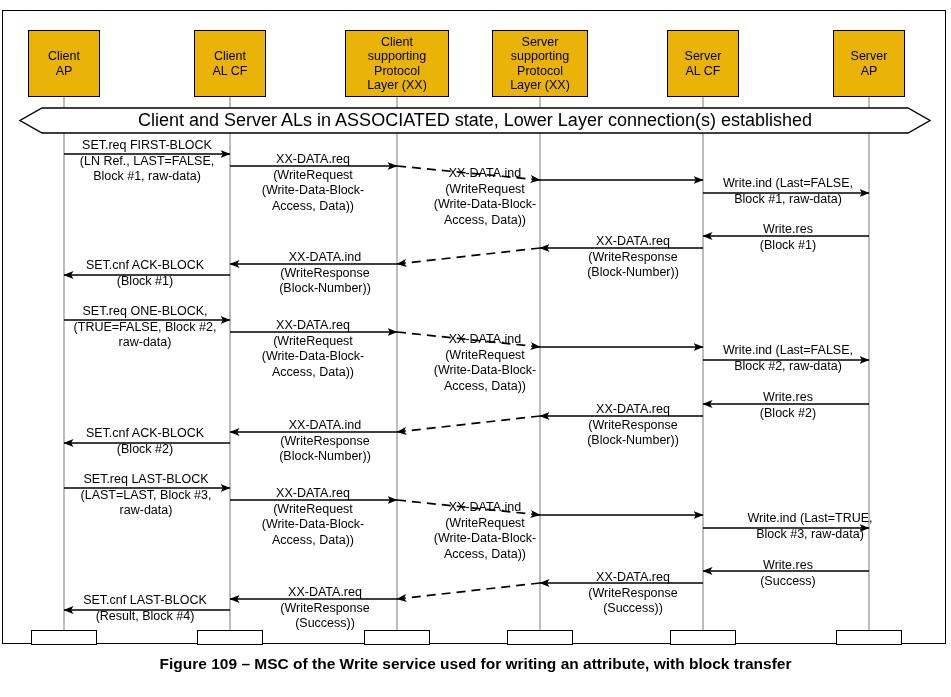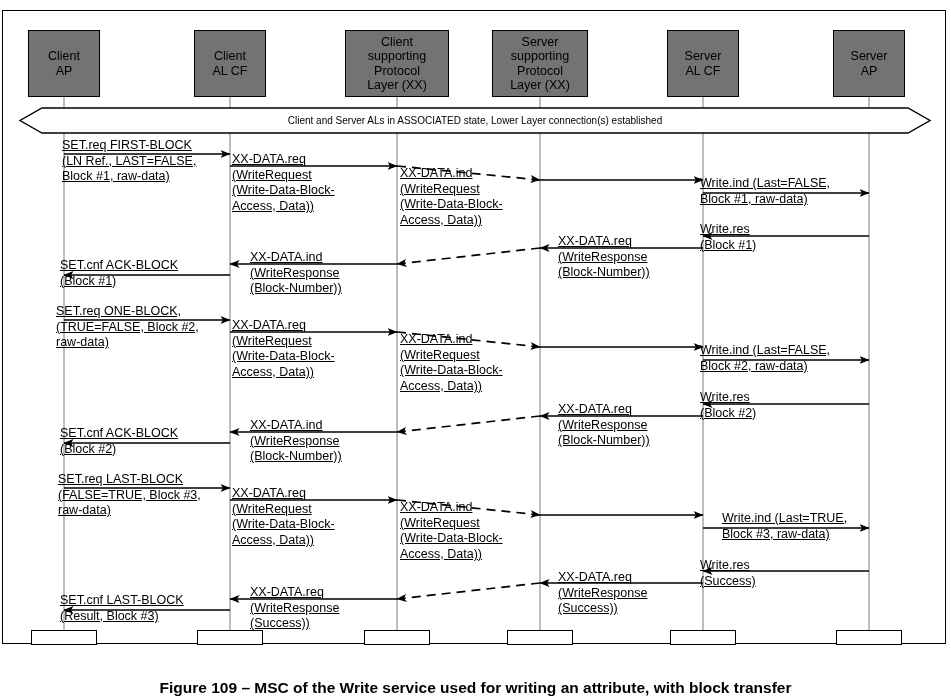--- a/index.html
+++ b/index.html
@@ -7,41 +7,39 @@
     width:951px;height:697px;position:relative;overflow:hidden;
     font-family:"Liberation Sans","DejaVu Sans",sans-serif;
     color:#000;
   }
   #frame{
     position:absolute;left:2px;top:10px;width:944px;height:634px;
     border:1px solid #000;box-sizing:border-box;background:#fff;
   }
   #svgroot{position:absolute;left:0;top:0;width:951px;height:697px;}
   .lifebox{
-    position:absolute;border:1px solid #000;background:#737373;box-sizing:border-box;
+    position:absolute;border:1px solid #000;background:#eab308;box-sizing:border-box;
     display:flex;align-items:center;justify-content:center;text-align:center;
     font-size:12.5px;line-height:14.5px;
   }
   .termbox{
     position:absolute;border:1.6px solid #000;background:#fff;box-sizing:border-box;
   }
   .banner-text{
-    position:absolute;text-align:center;font-size:10px;line-height:15px;
+    position:absolute;text-align:center;font-size:18px;line-height:15px;
     white-space:nowrap;
   }
   .msg{
-    position:absolute;text-align:left;font-size:12.5px;line-height:15.5px;
+    position:absolute;text-align:center;font-size:12.5px;line-height:15.5px;
     white-space:pre-line;
-    text-decoration:underline;
   }
   #caption{
     position:absolute;left:0;top:655px;width:951px;text-align:center;
     font-size:15.5px;font-weight:bold;letter-spacing:0px;
     font-family:"Liberation Sans","DejaVu Sans",sans-serif;
-    margin-top:24px;
   }
 </style>
 </head>
 <body>
 
 <div id="frame"></div>
 
 <svg id="svgroot" xmlns="http://www.w3.org/2000/svg">
   <defs>
     <marker id="ah-r" markerWidth="10" markerHeight="8" refX="9.5" refY="4" orient="auto" markerUnits="userSpaceOnUse">
@@ -179,37 +177,37 @@
 (Block #2)</div>
     <div class="msg" style="left: 558px; top: 402px; width: 150px;">XX-DATA.req
 (WriteResponse
 (Block-Number))</div>
     <div class="msg" style="left: 250px; top: 418px; width: 150px;">XX-DATA.ind
 (WriteResponse
 (Block-Number))</div>
     <div class="msg" style="left: 60px; top: 426px; width: 170px;">SET.cnf ACK-BLOCK
 (Block #2)</div>
     <div class="msg" style="left: 58px; top: 472px; width: 176px;">SET.req LAST-BLOCK
-(FALSE=TRUE, Block #3,
+(LAST=LAST, Block #3,
 raw-data)</div>
     <div class="msg" style="left: 232px; top: 486px; width: 162px;">XX-DATA.req
 (WriteRequest
 (Write-Data-Block-
 Access, Data))</div>
     <div class="msg" style="left: 400px; top: 500px; width: 170px;">XX-DATA.ind
 (WriteRequest
 (Write-Data-Block-
 Access, Data))</div>
     <div class="msg" style="left: 722px; top: 511px; width: 176px;">Write.ind (Last=TRUE,
 Block #3, raw-data)</div>
     <div class="msg" style="left: 700px; top: 558px; width: 176px;">Write.res
 (Success)</div>
     <div class="msg" style="left: 558px; top: 570px; width: 150px;">XX-DATA.req
 (WriteResponse
 (Success))</div>
     <div class="msg" style="left: 250px; top: 585px; width: 150px;">XX-DATA.req
 (WriteResponse
 (Success))</div>
     <div class="msg" style="left: 60px; top: 593px; width: 170px;">SET.cnf LAST-BLOCK
-(Result, Block #3)</div>
+(Result, Block #4)</div>
   </div>
 
 <div id="caption">Figure 109 – MSC of the Write service used for writing an attribute, with block transfer</div>
 
 </body></html>

